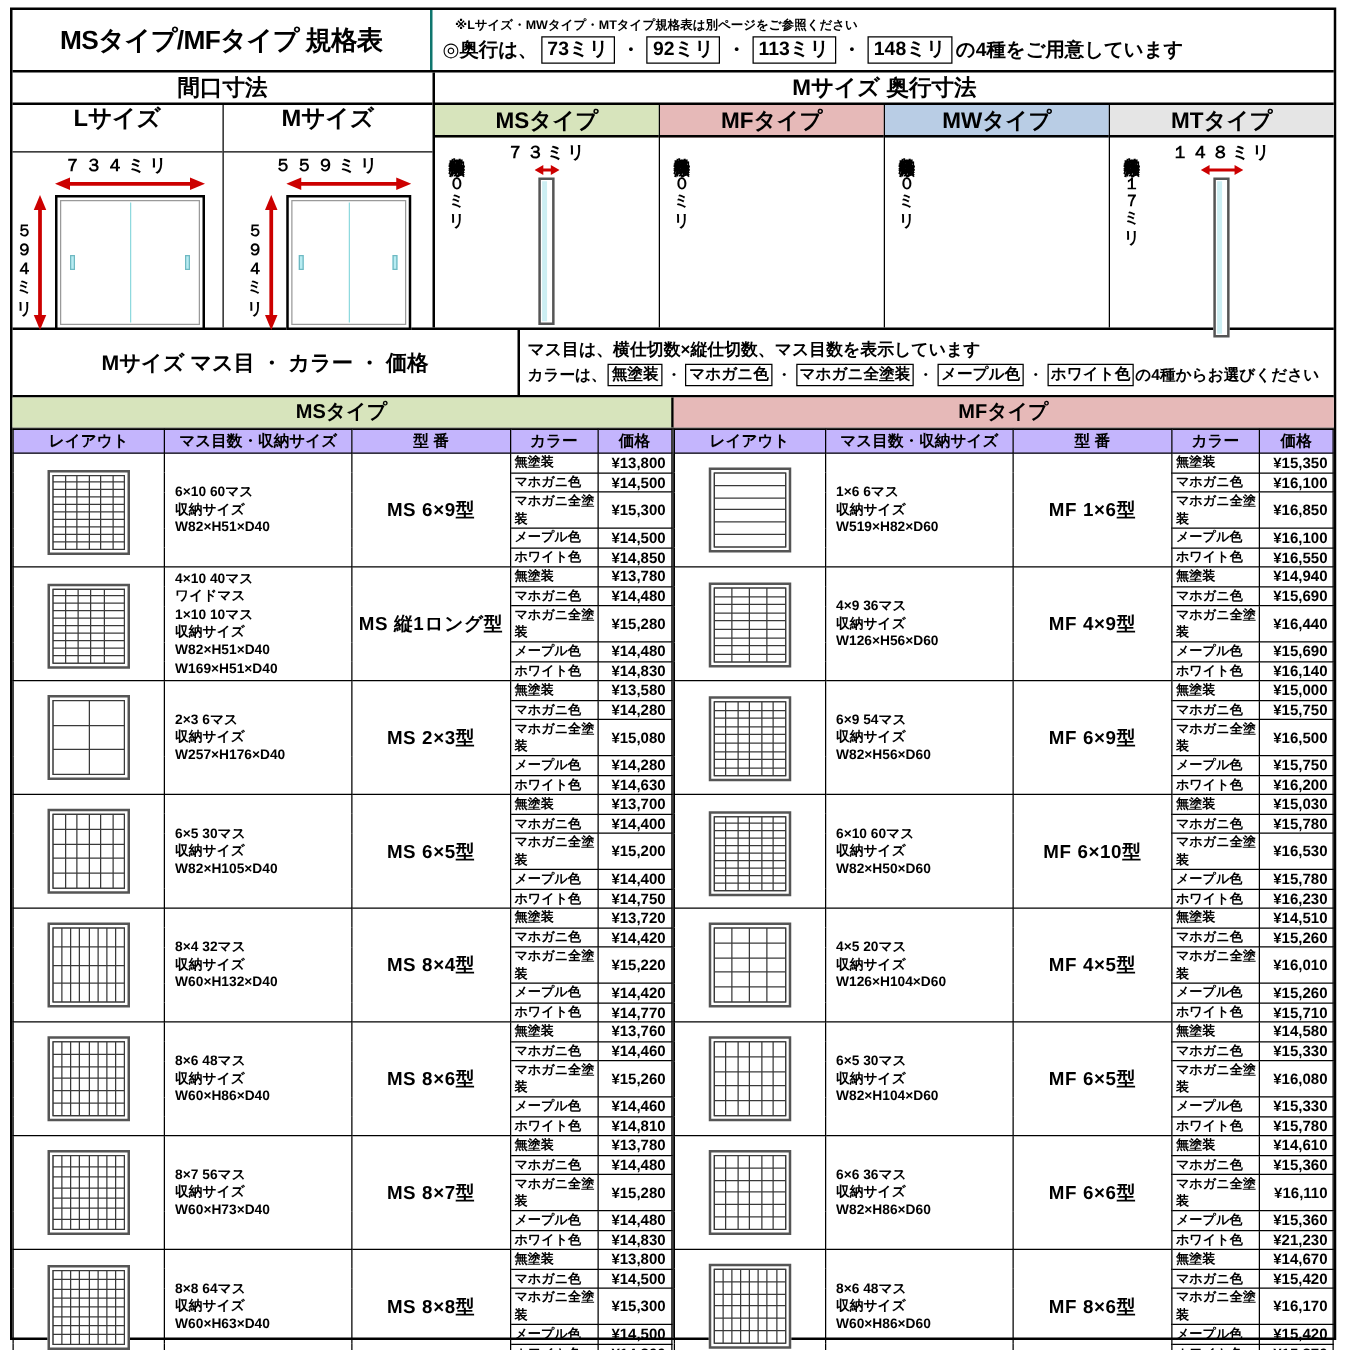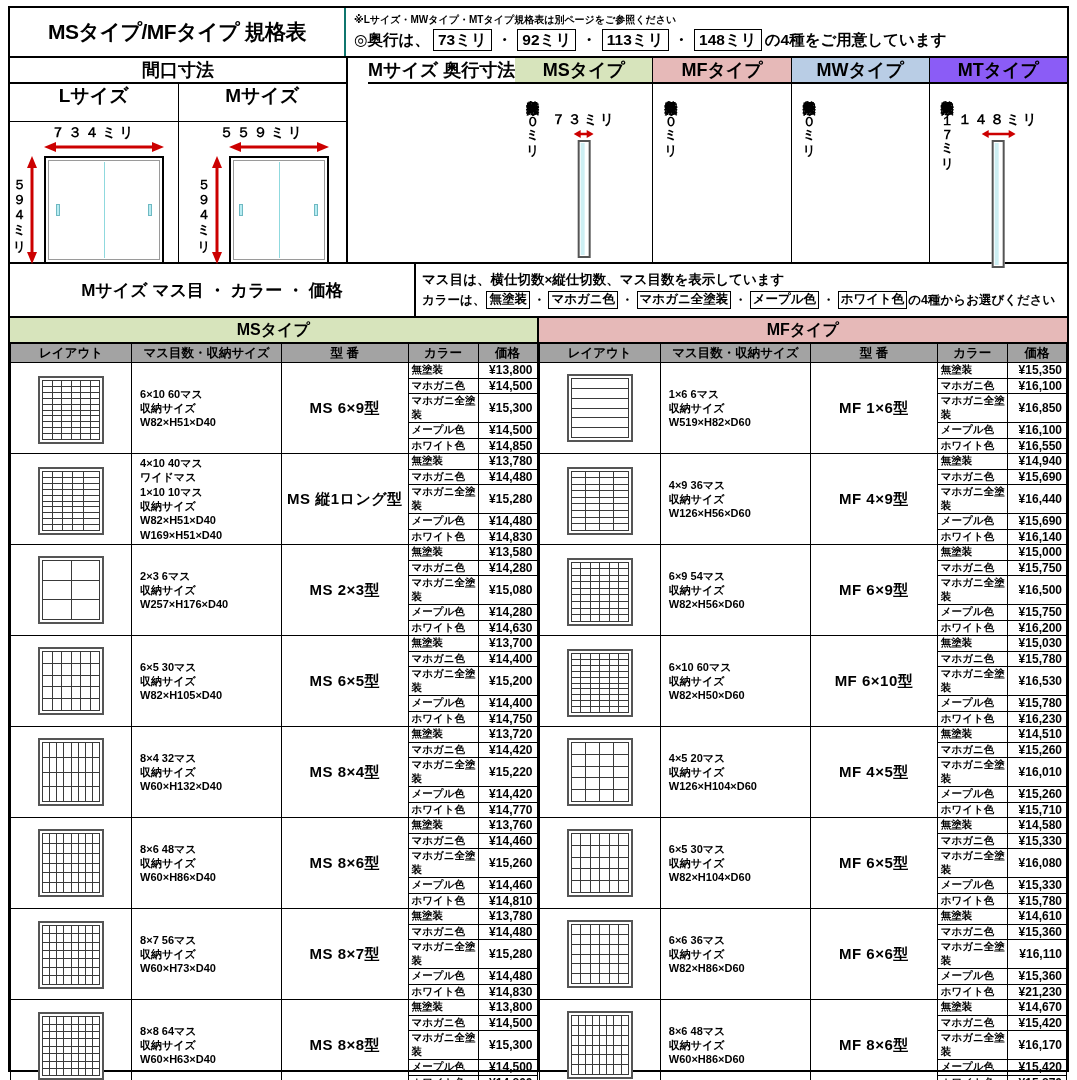--- a/index.html
+++ b/index.html
@@ -9,26 +9,26 @@
     font-family:"Liberation Sans","DejaVu Sans",sans-serif;
     font-weight:bold; color:#000;
   }
   .page { position:relative; margin:6px 8px; width:1061px; height:1066px; border:2px solid #000; display:flex; flex-direction:column; background:#fff; }
 
   
   .band-top { display:flex; height:50px; border-bottom:2px solid #000; }
   .title-box { width:336px; border-right:2px solid #0f766e; display:flex; align-items:center; justify-content:center; font-size:21px; letter-spacing:-0.5px; }
   .notes { flex:1; padding:2px 8px; display:flex; flex-direction:column; justify-content:center; gap:2px; }
   .note-line { display:flex; align-items:center; white-space:nowrap; font-size:15.5px; }
-  .note-sub { font-size:10px; }
+  .note-sub { font-size:10px; margin-left:10px; }
   .boxed { border:1px solid #000; padding:0 4px; margin:0 3px; display:inline-block; line-height:1.25; }
   .sep { margin:0 2px; }
 
   
-  .band-size { display:flex; height:206px; border-bottom:2px solid #000;gap:20px; }
+  .band-size { display:flex; height:206px; border-bottom:2px solid #000; }
   .size-left { width:338px; border-right:2px solid #000; display:flex; flex-direction:column; }
   .size-left-title { height:26px; border-bottom:2px solid #000; text-align:center; font-size:18px; line-height:24px; }
   .size-cols { flex:1; display:flex; }
   .size-col { flex:1; position:relative; display:flex; flex-direction:column; }
   .size-col + .size-col { border-left:1.5px solid #000; }
   .size-col-h { height:38px; border-bottom:1.5px solid #000; text-align:center; font-size:19px; line-height:24px; }
   .cab-area { flex:1; position:relative; }
   .w-label { position:absolute; top:2px; left:0; right:0; text-align:center; font-size:14px; letter-spacing:3px; }
   .h-arrow { position:absolute; top:19px; }
   .col-l .h-arrow { left:34px; }
@@ -41,29 +41,29 @@
   .col-m .v-arrow { left:32px; }
   .cabinet { position:absolute; top:34px; border:2px solid #000; background:#fff; }
   .col-l .cabinet { left:34px; width:120px; height:108px; }
   .col-m .cabinet { left:50px; width:100px; height:108px; }
   .cabinet .inner { position:absolute; inset:2px; border:1px solid #9a9a9a; }
   .cabinet .mid { position:absolute; left:50%; top:4px; bottom:4px; width:1px; background:#8fd9de; }
   .cabinet .hdl { position:absolute; width:4px; height:12px; top:50%; margin-top:-6px; background:#b8ecf2; border:1px solid #6fb9c2; }
   .cabinet .hl { left:9%; }
   .cabinet .hr { right:9%; }
 
-  .size-right { flex:1; display:flex; }
+  .size-right { flex:1; display:flex; flex-direction:column; }
   .size-right-title { height:26px; border-bottom:2px solid #000; text-align:center; font-size:18px; line-height:24px; }
   .type-cols { flex:1; display:flex; }
   .type-col { flex:1; display:flex; flex-direction:column; }
   .type-col + .type-col { border-left:1.5px solid #000; }
   .type-col-h { height:26px; border-bottom:2px solid #000; text-align:center; font-size:18px; line-height:24px; }
   .type-body { flex:1; position:relative; }
   .side-label { position:absolute; left:8px; top:6px; writing-mode:vertical-rl; text-orientation:upright; font-size:13px; letter-spacing:0.5px; }
-  .depth-fig { position:absolute; left:50%; transform:translateX(-50%); top:3px; display:flex; flex-direction:column; align-items:center;margin-top:24px; }
+  .depth-fig { position:absolute; left:50%; transform:translateX(-50%); top:3px; display:flex; flex-direction:column; align-items:center; }
   .depth-label { font-size:14px; letter-spacing:2px; white-space:nowrap; }
   .depth-rect { width:13px; height:118px; border:2px solid #555; background:#fff; position:relative; margin-top:1px; }
   .t3 .depth-rect { height:128px; }
   .depth-rect::before { content:''; position:absolute; left:1px; top:1px; bottom:1px; width:4px; background:#cdeff3; }
 
   
   .band-note { display:flex; height:54px; border-bottom:2px solid #000; }
   .note-left { width:406px; border-right:2px solid #000; display:flex; align-items:center; justify-content:center; font-size:17px; }
   .note-right { flex:1; padding:1px 6px; display:flex; flex-direction:column; justify-content:center; gap:2px; }
   .note-right .note-line { font-size:13.5px; }
@@ -74,21 +74,21 @@
   .band-type { display:flex; height:25px; border-bottom:1.5px solid #000; }
   .type-half { width:50%; text-align:center; font-size:16px; line-height:23px; }
   .type-half.left { border-right:2px solid #000; }
 
   
   .tables-wrap { flex:1; display:flex; min-height:0; }
   .tbl-half { width:50%; height:100%; }
   .tbl-half.left { border-right:1px solid #000; }
   table { width:100%; height:100%; border-collapse:collapse; table-layout:fixed; }
   th, td { border:1px solid #000; }
-  th { height:19px; font-size:12.5px; text-align:center; background:#a3a3a3; }
+  th { height:19px; font-size:12.5px; text-align:center; background:#c4b5fd; }
   tr.sub { height:15.5px; }
   .c-layout { text-align:center; vertical-align:middle; }
   .c-spec { font-size:11px; text-align:left; padding-left:8px; vertical-align:middle; line-height:1.3; }
   .c-model { font-size:15px; text-align:center; vertical-align:middle; letter-spacing:0.5px; }
   .c-color { font-size:10.5px; text-align:left; padding-left:3px; }
   .c-price { font-size:12px; text-align:right; padding-right:4px; }
   .layout-box { display:inline-block; border:2px solid #555; padding:2px; background:#fff; }
   .lgrid { display:grid; width:58px; height:60px; background:#3a3a3a; gap:1px; border:1px solid #3a3a3a; }
   .lgrid i { background:#fff; display:block; }
   svg.arrow { display:block; }
@@ -195,21 +195,21 @@
             <div class="side-label">収納奥行寸法６０ミリ</div>
           </div>
         </div>
         <div class="type-col t2">
           <div class="type-col-h" style="background: rgb(185, 205, 229);">MWタイプ</div>
           <div class="type-body">
             <div class="side-label">収納奥行寸法８０ミリ</div>
           </div>
         </div>
         <div class="type-col t3">
-          <div class="type-col-h" style="background: #8b5cf6;">MTタイプ</div>
+          <div class="type-col-h" style="background: #e5e5e5;">MTタイプ</div>
           <div class="type-body">
             <div class="side-label">収納奥行寸法１１７ミリ</div>
             <div class="depth-fig">
               <div class="depth-label">１４８ミリ</div>
               <svg class="arrow" width="34" height="10" viewBox="0 0 34 10">
                   <line x1="5" y1="5" x2="29" y2="5" stroke="#cc0000" stroke-width="2.5"></line>
                   <polygon points="0,5 7,1 7,9" fill="#cc0000"></polygon>
                   <polygon points="34,5 27,1 27,9" fill="#cc0000"></polygon>
                 </svg>
               <div class="depth-rect"></div>

